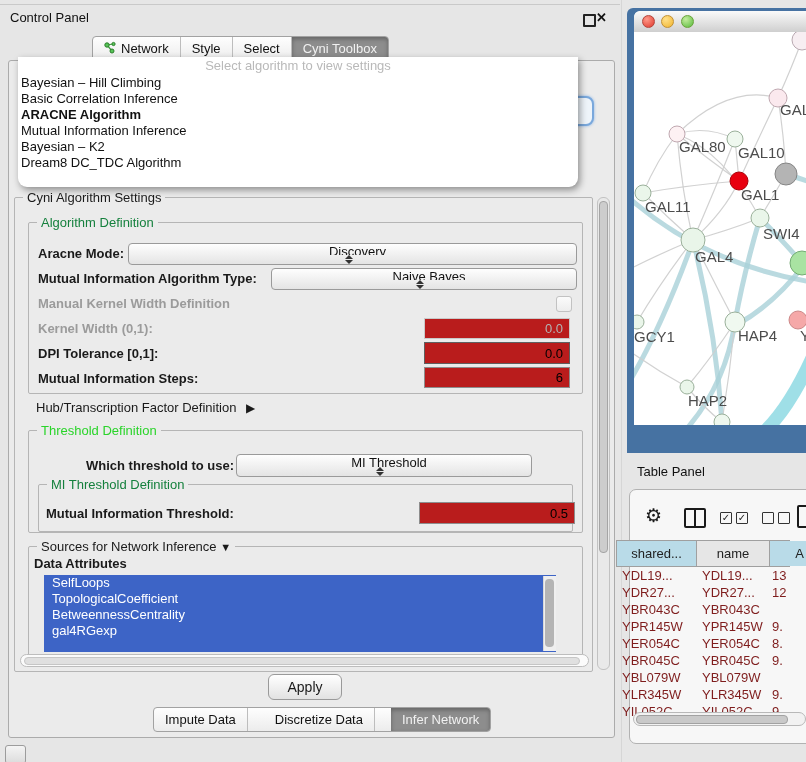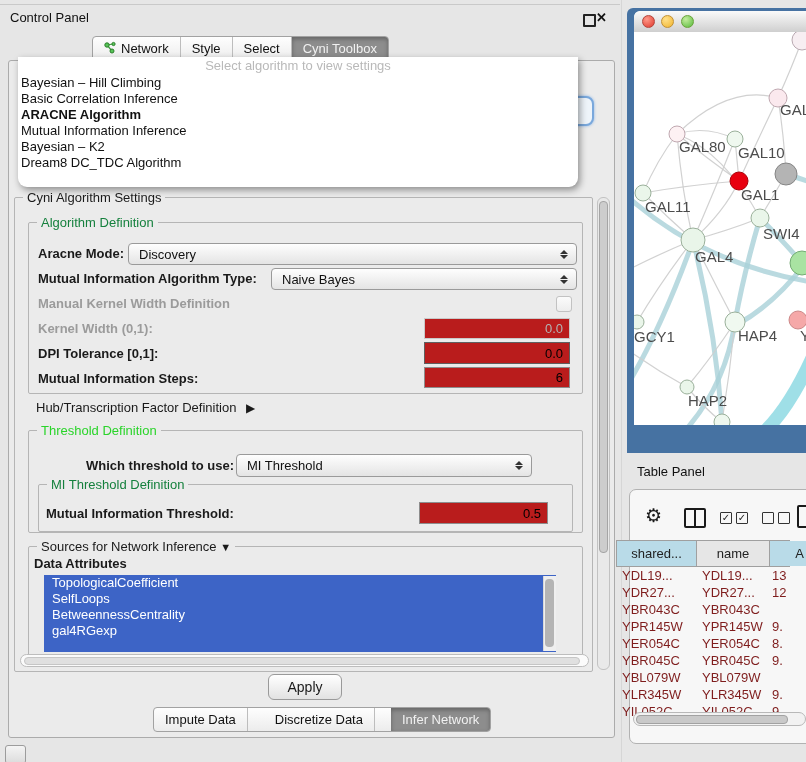--- a/index.html
+++ b/index.html
@@ -41,21 +41,21 @@
 
   
   .gbox{border:1px solid #b5b5b5;border-radius:2px;}
   .glabel{position:absolute;top:-8px;left:8px;background:#ebebeb;padding:0 4px;font-size:13px;}
   .lbl-blue{color:#15803d;}
   .lbl-green{color:#2ad42a;}
   .boldlbl{font-size:13px;font-weight:bold;color:#1a1a1a;white-space:nowrap;}
   .dislbl{color:#9b9b9b;}
 
   .combo{background:linear-gradient(#fefefe,#e4e4e4);border:1px solid #9a9a9a;border-radius:4px;
-         display:flex;align-items:center;font-size:13px;color:#111;box-sizing:border-box;}
+         display:flex;align-items:center;font-size:13px;color:#111;box-sizing:border-box;flex-direction:column;}
   .combo .ctext{padding-left:10px;flex:1;white-space:nowrap;overflow:hidden;}
   .stepper{display:flex;flex-direction:column;gap:1px;margin-right:8px;}
   .stepper i{display:block;width:0;height:0;border-left:4px solid transparent;border-right:4px solid transparent;}
   .stepper .up{border-bottom:4px solid #333;}
   .stepper .dn{border-top:4px solid #333;}
 
   .tfield{background:#b91c1c;font-size:13px;display:flex;align-items:center;justify-content:flex-end;
           padding:0 6px;box-sizing:border-box;}
 
   .checkbox{width:14px;height:14px;border:1px solid #c2c2c2;border-radius:3px;
@@ -212,32 +212,32 @@
     <span class="stepper">
         <i class="up"></i>
         <i class="dn"></i>
       </span>
   </div>
 
   <div class="gbox abs" style="left:38px;top:484px;width:533px;height:46px;">
     <span class="glabel lbl-blue">MI Threshold Definition</span>
   </div>
   <span class="boldlbl abs" style="left:46px;top:506px;">Mutual Information Threshold:</span>
-  <div class="tfield abs" style="left:419px;top:502px;width:129px;height:22px;border:1px solid #8d8d8d;color:#000;">0.5</div>
+  <div class="tfield abs" style="left:419px;top:502px;width:156px;height:22px;border:1px solid #8d8d8d;color:#000;">0.5</div>
 
   <div class="gbox abs" style="left:28px;top:546px;width:553px;height:108px;">
     <span class="glabel">
       <span>Sources for Network Inference</span>
       <span style="font-size:11px;">▼</span>
     </span>
   </div>
   <span class="boldlbl abs" style="left:34px;top:556px;">Data Attributes</span>
   <div id="attr-list" class="abs">
+      <div class="attr-item">SelfLoops</div>
       <div class="attr-item">TopologicalCoefficient</div>
-      <div class="attr-item">SelfLoops</div>
       <div class="attr-item">BetweennessCentrality</div>
       <div class="attr-item">gal4RGexp</div>
       <div class="attr-item"></div>
     </div>
   <div id="attr-scroll" class="abs"></div>
   <div id="attr-thumb" class="abs"></div>
 
   <div id="hscroll" class="abs"></div>
   <div id="hthumb" class="abs"></div>
   <div id="vscroll" class="abs"></div>

